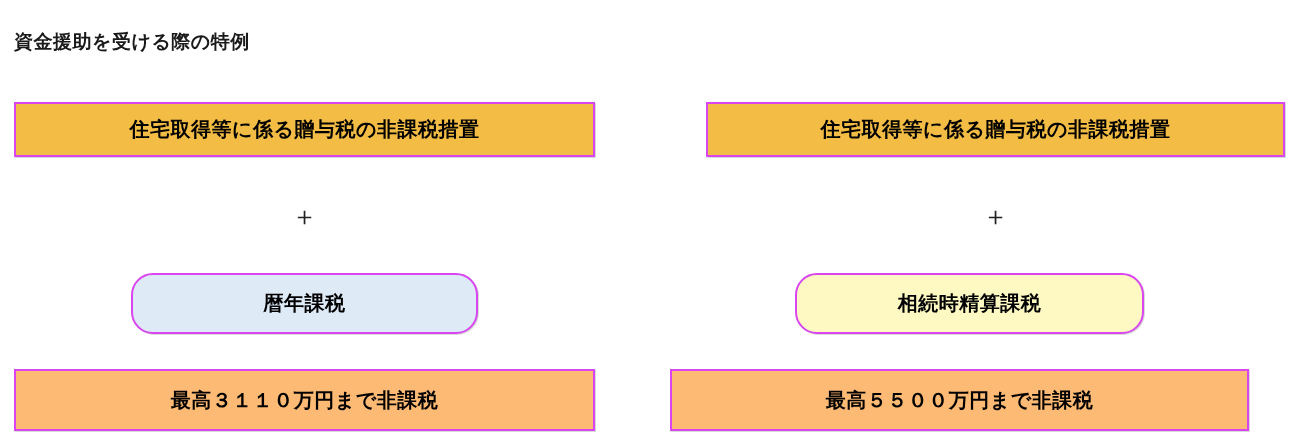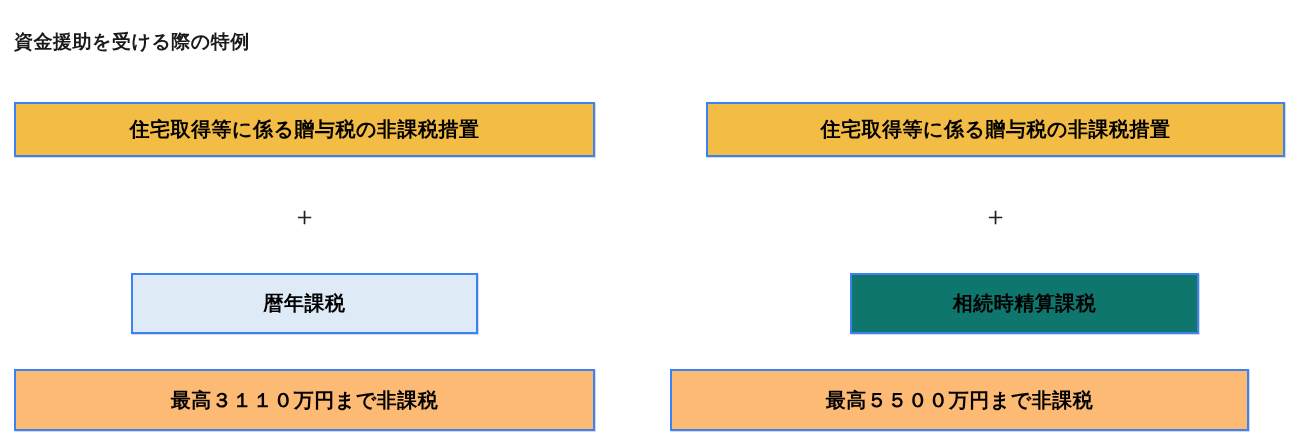--- a/index.html
+++ b/index.html
@@ -23,21 +23,21 @@
     top: 13px;
     font-size: 19px;
     font-weight: 700;
     letter-spacing: 0.5px;
     color: #1a1a1a;
     white-space: nowrap;
   }
   .box {
     position: absolute;
     box-sizing: border-box;
-    border: 2px solid #3b82f6;
+    border: 2px solid #d946ef;
     display: flex;
     align-items: center;
     justify-content: center;
     font-size: 20px;
     font-weight: 700;
     letter-spacing: 0.5px;
     text-align: center;
     box-shadow: 1px 1px 0 rgba(0,0,0,0.15);
     white-space: nowrap;
   }
@@ -55,23 +55,23 @@
     align-items: center;
     justify-content: center;
     font-size: 26px;
     font-weight: 400;
     color: #222222;
   }
   .plus-sign.left  { left: 14px;  width: 581px; }
   .plus-sign.right { left: 706px; width: 579px; }
 
   
-  .box-mid { top: 257px; height: 61px; }
+  .box-mid { top: 257px; height: 61px; border-radius: 22px; }
   .box-mid.left  { left: 131px; width: 347px; background: #DEEAF6; }
-  .box-mid.right { left: 850px; width: 349px; background: #0f766e; text-align: right; }
+  .box-mid.right { left: 795px; width: 349px; background: #fef9c3; text-align: right; }
 
   
   .box-bottom { background: #fdba74; top: 353px; height: 62px; }
   .box-bottom.left  { left: 14px;  width: 581px; }
   .box-bottom.right { left: 670px; width: 579px; }
 </style>
 </head>
 <body>
 
 <div class="canvas">

